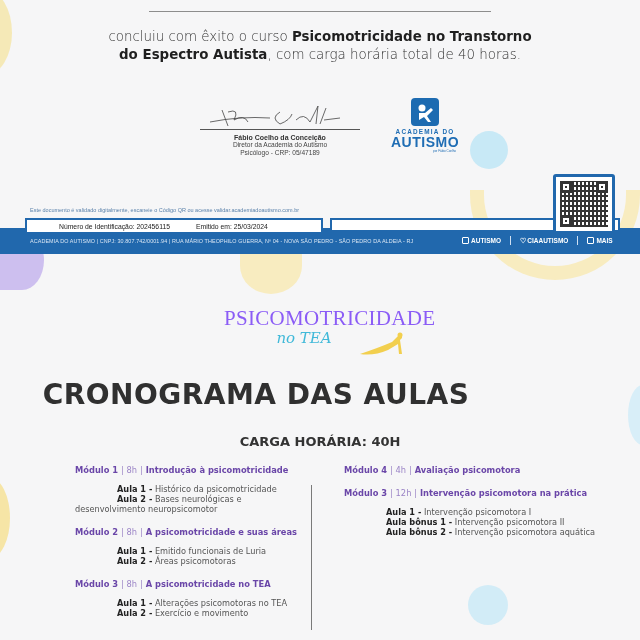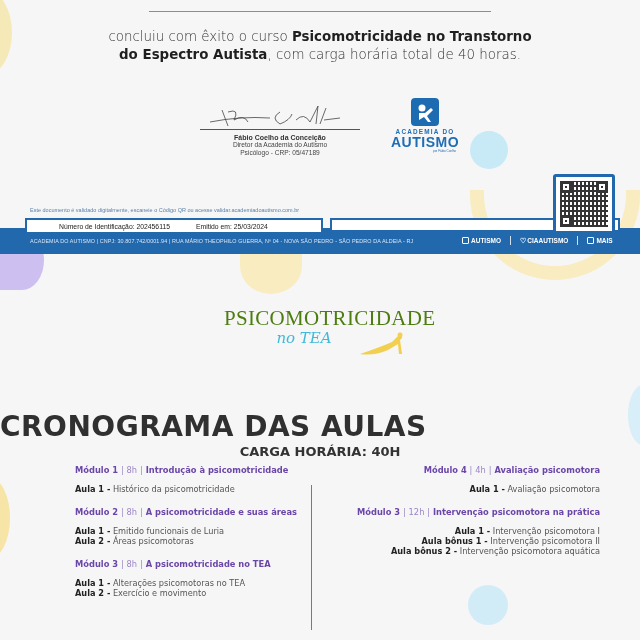--- a/index.html
+++ b/index.html
@@ -78,51 +78,50 @@
       color: #fff; font-size: 6.5px; font-weight: bold;
     }
     .footer-logos .sep { width: 1px; height: 9px; background: #cfe0f2; }
     .footer-logos .mini-box { display: inline-block; width: 7px; height: 7px; border: 1.4px solid #fff; border-radius: 1px; margin-right: 2px; vertical-align: middle; }
     .footer-logos .heart { font-size: 7px; margin-right: 1px; }
 
     .course-logo {
       position: absolute; left: 224px; top: 306px; width: 200px; text-align: center;
     }
     .course-logo .title {
-      font-family: "Liberation Serif", serif; font-size: 21px; color: #4d7c0f; letter-spacing: 0.3px;
+      font-family: "Liberation Serif", serif; font-size: 21px; color: #8b5cf6; letter-spacing: 0.3px;
     }
     .course-logo .sub {
       font-family: "DejaVu Serif", serif; font-style: italic; font-size: 15px; color: #41b9d9; margin-top: -2px;
       margin-left: -40px;
     }
     .yoga {
       position: absolute; left: 134px; top: 26px; width: 52px; height: 24px;
     }
 
     .schedule-title {
-      position: absolute; left: 0; width: 512px; top: 378px; 
+      position: absolute; left: 0; width: 512px; top: 378px; text-align: center;
       font-size: 28px; font-weight: bold; color: #303030; letter-spacing: 0.5px;
       font-family: "DejaVu Sans", sans-serif;
-      margin-top: 32px;
     }
     .workload {
-      position: absolute; left: 0; width: 640px; top: 444px; text-align: center;
+      position: absolute; left: 0; width: 640px; top: 434px; text-align: center;
       font-size: 13px; font-weight: bold; color: #333;
       font-family: "DejaVu Sans", sans-serif;
     }
     .col { position: absolute; top: 465px; font-family: "DejaVu Sans", sans-serif; }
     .col-left { left: 75px; width: 230px; }
-    .col-right { left: 310px; width: 290px; text-align: right; }
+    .col-right { left: 344px; width: 290px; }
     .divider { position: absolute; left: 311px; top: 485px; width: 1px; height: 145px; background: #7a7a7a; }
     .module { margin-bottom: 13px; }
     .module-head { font-size: 8.3px; color: #6a46a8; font-weight: bold; margin-bottom: 9px; white-space: nowrap; }
     .module-head .hrs { font-weight: normal; color: #9b84c6; }
     .module-head .bar { font-weight: normal; color: #9b84c6; }
     .lesson { font-size: 8.2px; line-height: 10px; color: #555; }
-    .lesson b { color: #222; }
+    .lesson b { color: #222; margin-left: 42px; }
   </style>
 </head>
 <body>
 
 <div class="deco" style="left:-40px;top:-10px;width:52px;height:85px;background:#f5e6a6;opacity:.8;"></div>
 <div class="deco" style="left:470px;top:131px;width:38px;height:38px;background:#c8e9f6;"></div>
 <div class="deco" style="left:0px;top:230px;width:44px;height:60px;border-radius:0 50% 50% 0;background:#cdbfef;"></div>
 <div class="deco" style="left:240px;top:238px;width:62px;height:56px;border-radius:0 0 50% 50%;background:#f8ecc0;"></div>
 <div class="deco" style="left:470px;top:190px;width:170px;height:90px;border:14px solid #f8ecc0;border-top:none;border-radius:0 0 120px 120px;"></div>
 <div class="deco" style="left:-30px;top:478px;width:40px;height:80px;background:#f6e5a6;"></div>
@@ -193,39 +192,39 @@
   </svg>
 </div>
 
 <div class="schedule-title">CRONOGRAMA DAS AULAS</div>
 <div class="workload">CARGA HORÁRIA: 40H</div>
 
 <div class="col col-left">
   <div class="module">
     <div class="module-head"><span>Módulo 1</span> <span class="bar">|</span> <span class="hrs">8h</span> <span class="bar">|</span> <span>Introdução à psicomotricidade</span></div>
     <div class="lesson"><b>Aula 1 -</b><span> Histórico da psicomotricidade</span></div>
+    <div class="lesson"><b>Aula 2 -</b><span> Bases neurológicas e desenvolvimento neuropsicomotor</span></div>
   </div>
   <div class="module">
     <div class="module-head"><span>Módulo 2</span> <span class="bar">|</span> <span class="hrs">8h</span> <span class="bar">|</span> <span>A psicomotricidade e suas áreas</span></div>
     <div class="lesson"><b>Aula 1 -</b><span> Emitido funcionais de Luria</span></div>
     <div class="lesson"><b>Aula 2 -</b><span> Áreas psicomotoras</span></div>
   </div>
   <div class="module">
     <div class="module-head"><span>Módulo 3</span> <span class="bar">|</span> <span class="hrs">8h</span> <span class="bar">|</span> <span>A psicomotricidade no TEA</span></div>
     <div class="lesson"><b>Aula 1 -</b><span> Alterações psicomotoras no TEA</span></div>
     <div class="lesson"><b>Aula 2 -</b><span> Exercício e movimento</span></div>
   </div>
 </div>
 
 <div class="divider"></div>
 
 <div class="col col-right">
   <div class="module">
     <div class="module-head"><span>Módulo 4</span> <span class="bar">|</span> <span class="hrs">4h</span> <span class="bar">|</span> <span>Avaliação psicomotora</span></div>
-    <div class="lesson"><b>Aula 1 -</b><span> Avaliação psicomotora</span></div>
   </div>
   <div class="module">
     <div class="module-head"><span>Módulo 3</span> <span class="bar">|</span> <span class="hrs">12h</span> <span class="bar">|</span> <span>Intervenção psicomotora na prática</span></div>
     <div class="lesson"><b>Aula 1 -</b><span> Intervenção psicomotora I</span></div>
     <div class="lesson"><b>Aula bônus 1 -</b><span> Intervenção psicomotora II</span></div>
     <div class="lesson"><b>Aula bônus 2 -</b><span> Intervenção psicomotora aquática</span></div>
   </div>
 </div>
 
 </body></html>

